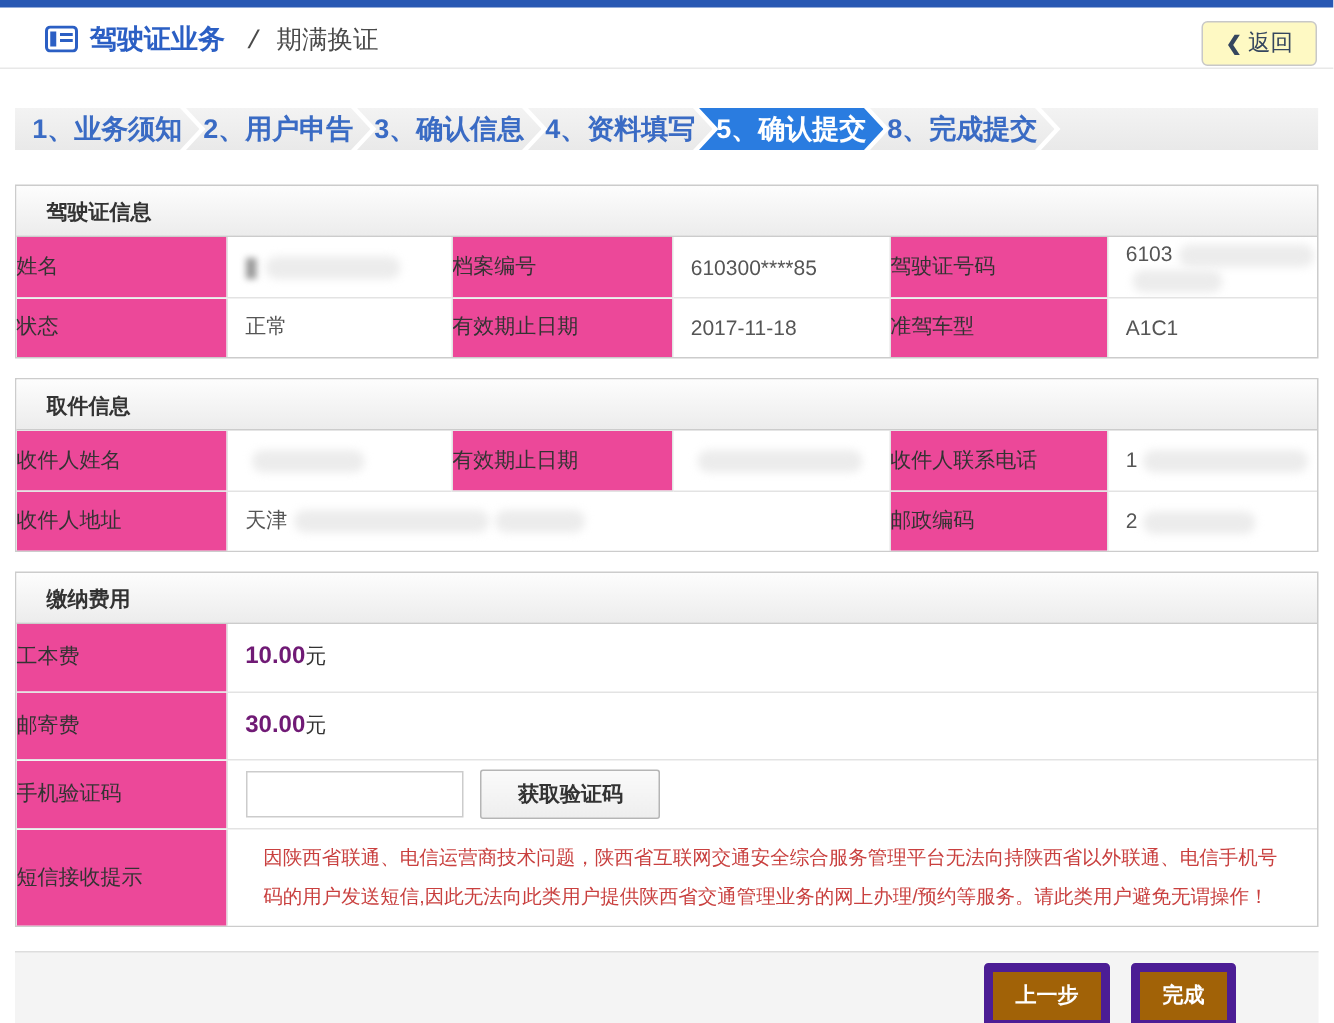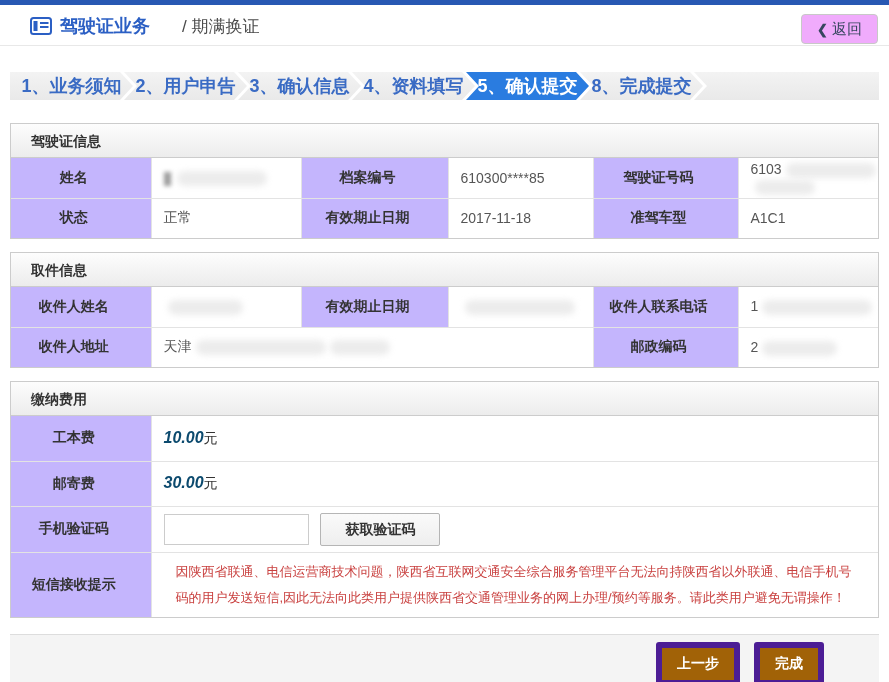--- a/index.html
+++ b/index.html
@@ -2,26 +2,26 @@
 <html><head>
 <meta charset="utf-8">
 <style>
   * { margin:0; padding:0; box-sizing:border-box; }
   html,body { width:889px; height:682px; background:#fff; overflow:hidden;
     font-family:"Liberation Sans","DejaVu Sans",sans-serif; }
   .topbar { height:5px; background:#2858b3; }
 
   
   .page-header { position:relative; height:41px; border-bottom:1px solid #e8e8e8; padding:9px 0 0 30px; }
-  .title-wrap { display:flex; align-items:center; gap:8px; }
+  .title-wrap { display:flex; align-items:center; gap:8px;font-family:Liberation Mono, monospace; }
   .title-icon { width:22px; height:18px; flex:0 0 auto; }
   .page-title { font-size:18px; font-weight:bold; color:#2b5fc4; }
-  .page-subtitle { font-size:17px; color:#4a4a4a; margin-left:24px; }
+  .page-subtitle { font-size:17px; color:#4a4a4a; margin-left:6px; }
   .back-btn { position:absolute; right:11px; top:9px; height:30px; line-height:28px;
-    padding:0 15px; background:#f0abfc; border:1px solid #c8c8c8; border-radius:4px;
+    padding:0 15px; background:#fef9c3; border:1px solid #c8c8c8; border-radius:4px;
     font-size:15px; color:#35465e; cursor:pointer; }
   .back-btn .chev { font-size:13px; margin-right:4px; font-weight:bold; }
 
   
   .steps { display:flex; margin:26px 10px 23px; height:28px; }
   .step { flex:0 0 123px; text-align:center; line-height:28px; font-size:18px; font-weight:bold;
     color:#3a6bc4; background:linear-gradient(#f3f3f3,#e9e9e9); cursor:pointer;
     clip-path:polygon(0 0, calc(100% - 13px) 0, 100% 50%, calc(100% - 13px) 100%, 0 100%, 13px 50%); }
   .step:first-child { clip-path:polygon(0 0, calc(100% - 13px) 0, 100% 50%, calc(100% - 13px) 100%, 0 100%); }
   .step + .step, .step-filler { margin-left:-9px; }
@@ -30,32 +30,32 @@
     clip-path:polygon(0 0, 100% 0, 100% 100%, 0 100%, 13px 50%); }
 
   
   .section { margin:0 10px 13px; border:1px solid #ccc; }
   .sec-header { height:34px; line-height:34px; background:linear-gradient(#fdfdfd,#ececec);
     border-bottom:1px solid #ccc; font-size:14px; font-weight:bold; color:#333; padding-left:20px; }
   table { width:100%; border-collapse:collapse; table-layout:fixed; font-size:14px; }
   td { height:40px; border-left:1px solid #e3e3e3; border-top:1px solid #e3e3e3; overflow:hidden; }
   tr:first-child td { border-top:none; }
   td:first-child { border-left:none; }
-  td.lbl { background:#c4b5fd; text-align:center; padding-right:14px; font-weight:bold; color:#333; }
+  td.lbl { background:#ec4899; text-align:left; padding-right:14px; font-weight:normal; color:#333; }
   td.val { background:#fff; padding-left:12px; color:#555; }
 
   .redacted { display:inline-block; height:15px; border-radius:8px; background:#ececec;
     filter:blur(3px); vertical-align:middle; margin-left:4px; }
   .r-frag { display:inline-block; width:7px; height:14px; background:#9a9a9a;
     filter:blur(2px); vertical-align:middle; margin-right:2px; }
   .w110 { width:110px; } .w90 { width:90px; } .w75 { width:75px; } .w60 { width:60px; } .w130 { width:130px; }
 
   
   .fee-row td { height:45px; }
-  .price { color:#0c4a6e; font-weight:bold; font-size:16px;font-style:italic; }
+  .price { color:#701a75; font-weight:bold; font-size:16px; }
   .unit { color:#333; font-size:14px; }
   .captcha-row td { height:46px; }
   .captcha-input { width:145px; height:31px; border:1px solid #ccc; vertical-align:middle;
     font-size:14px; padding:0 6px; outline:none; }
   .captcha-btn { display:inline-block; height:33px; line-height:31px; padding:0 24px; margin-left:8px;
     background:linear-gradient(#fafafa,#eee); border:1px solid #b5b5b5; border-radius:2px;
     font-size:14px; font-weight:bold; color:#333; vertical-align:middle; cursor:pointer; }
   .sms-row td { height:56px; }
   .sms-text { font-size:13px; line-height:26px; color:#c9403f; padding:6px 14px 6px 12px; display:block; }
 

